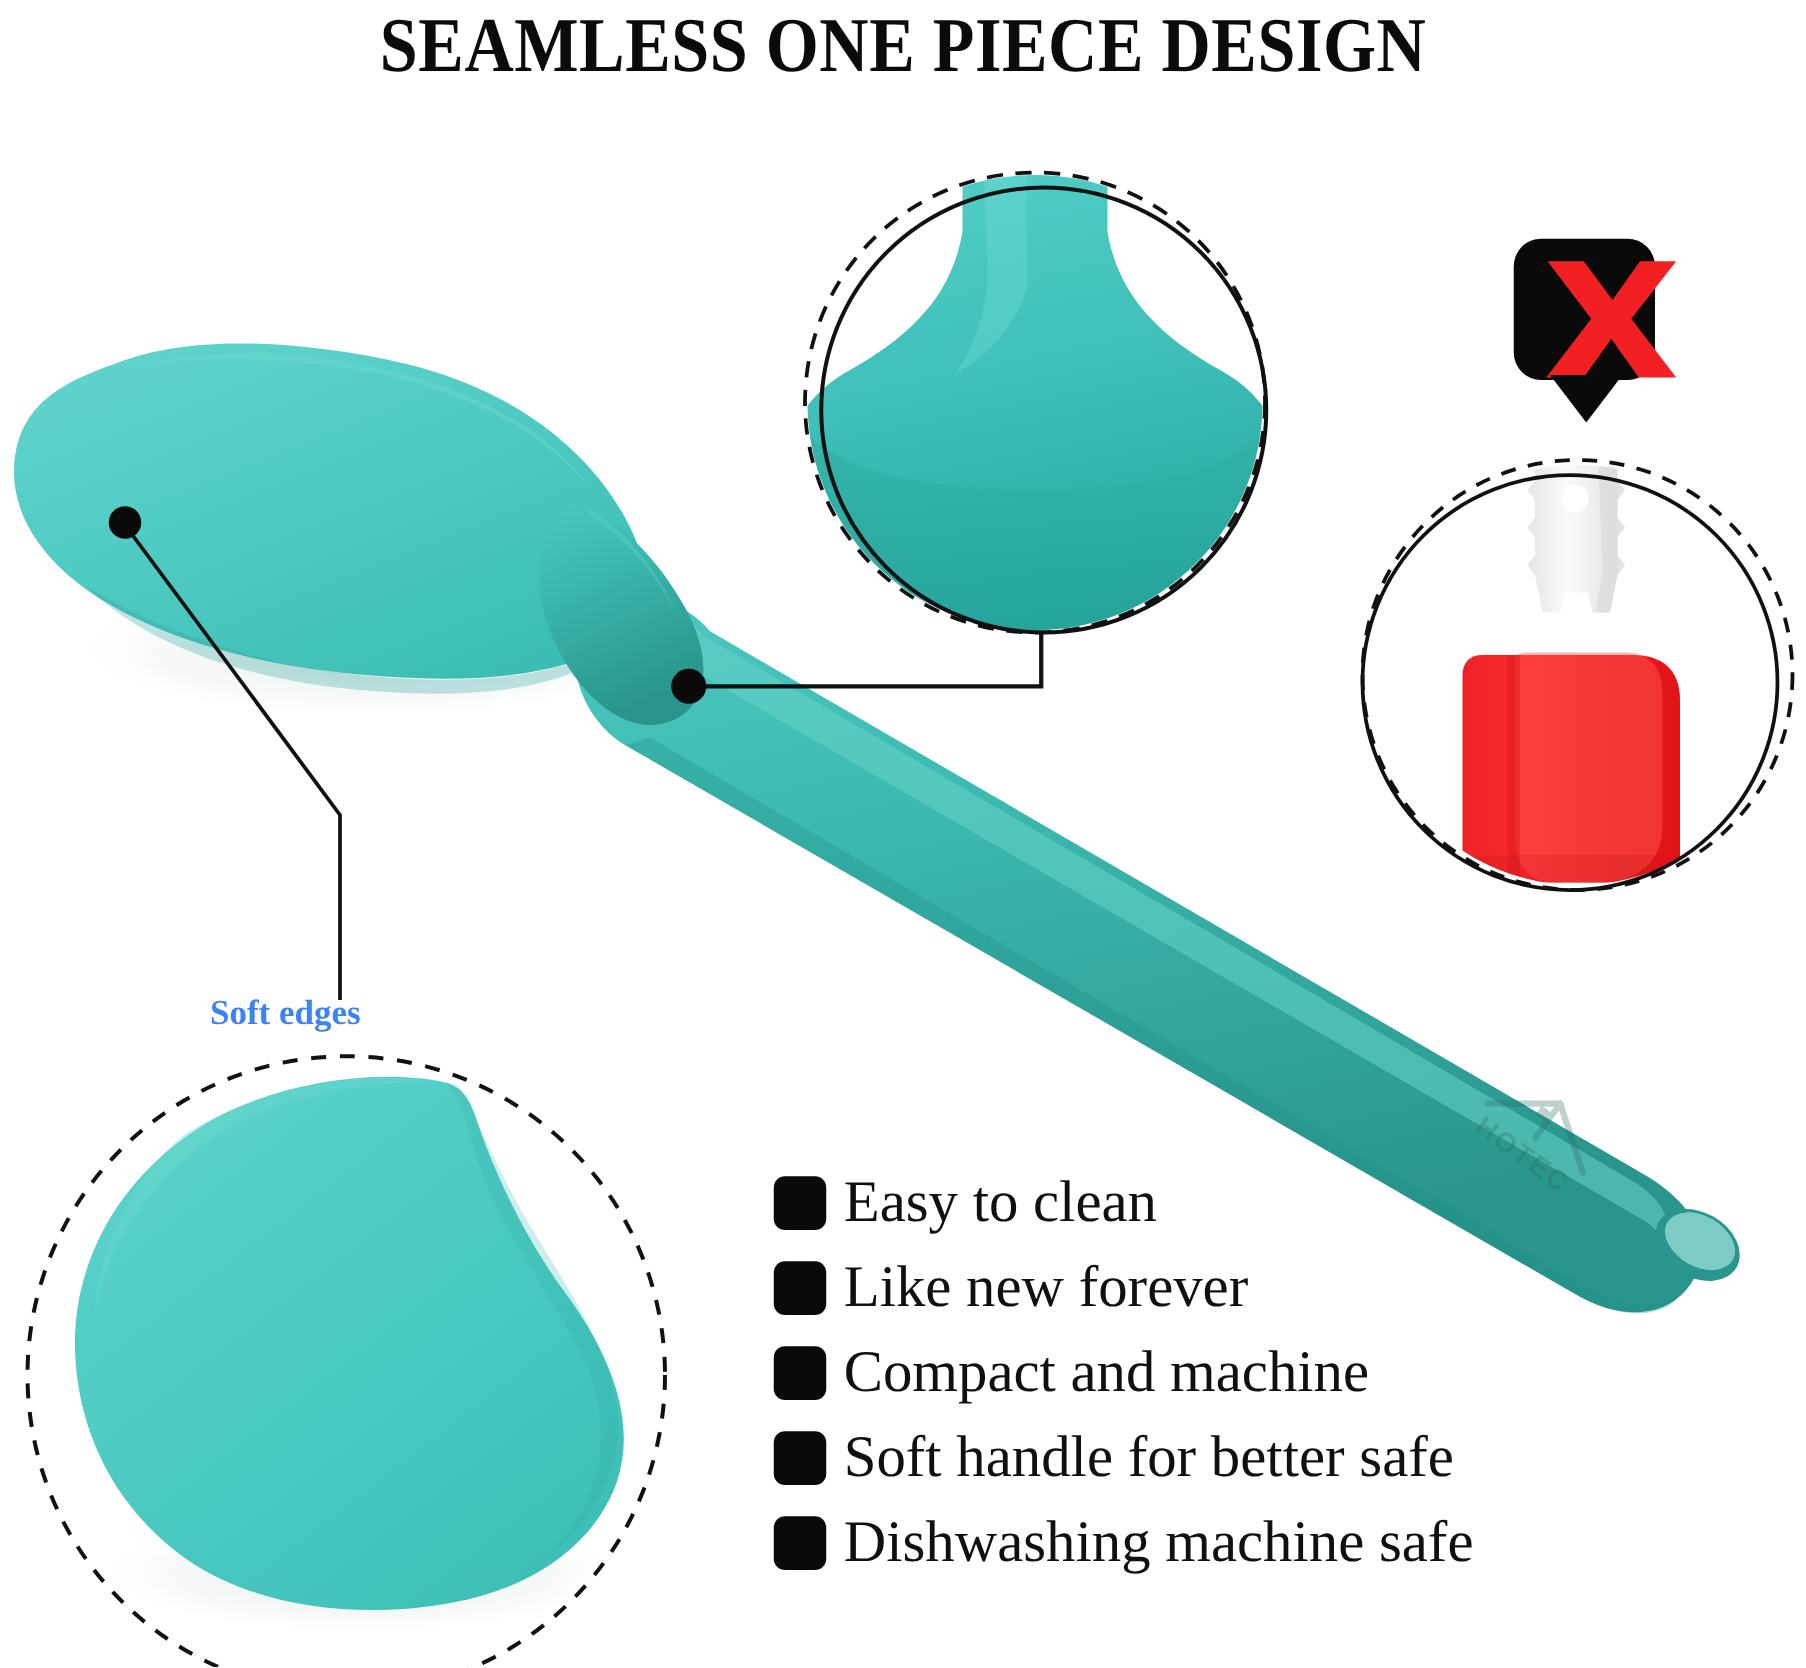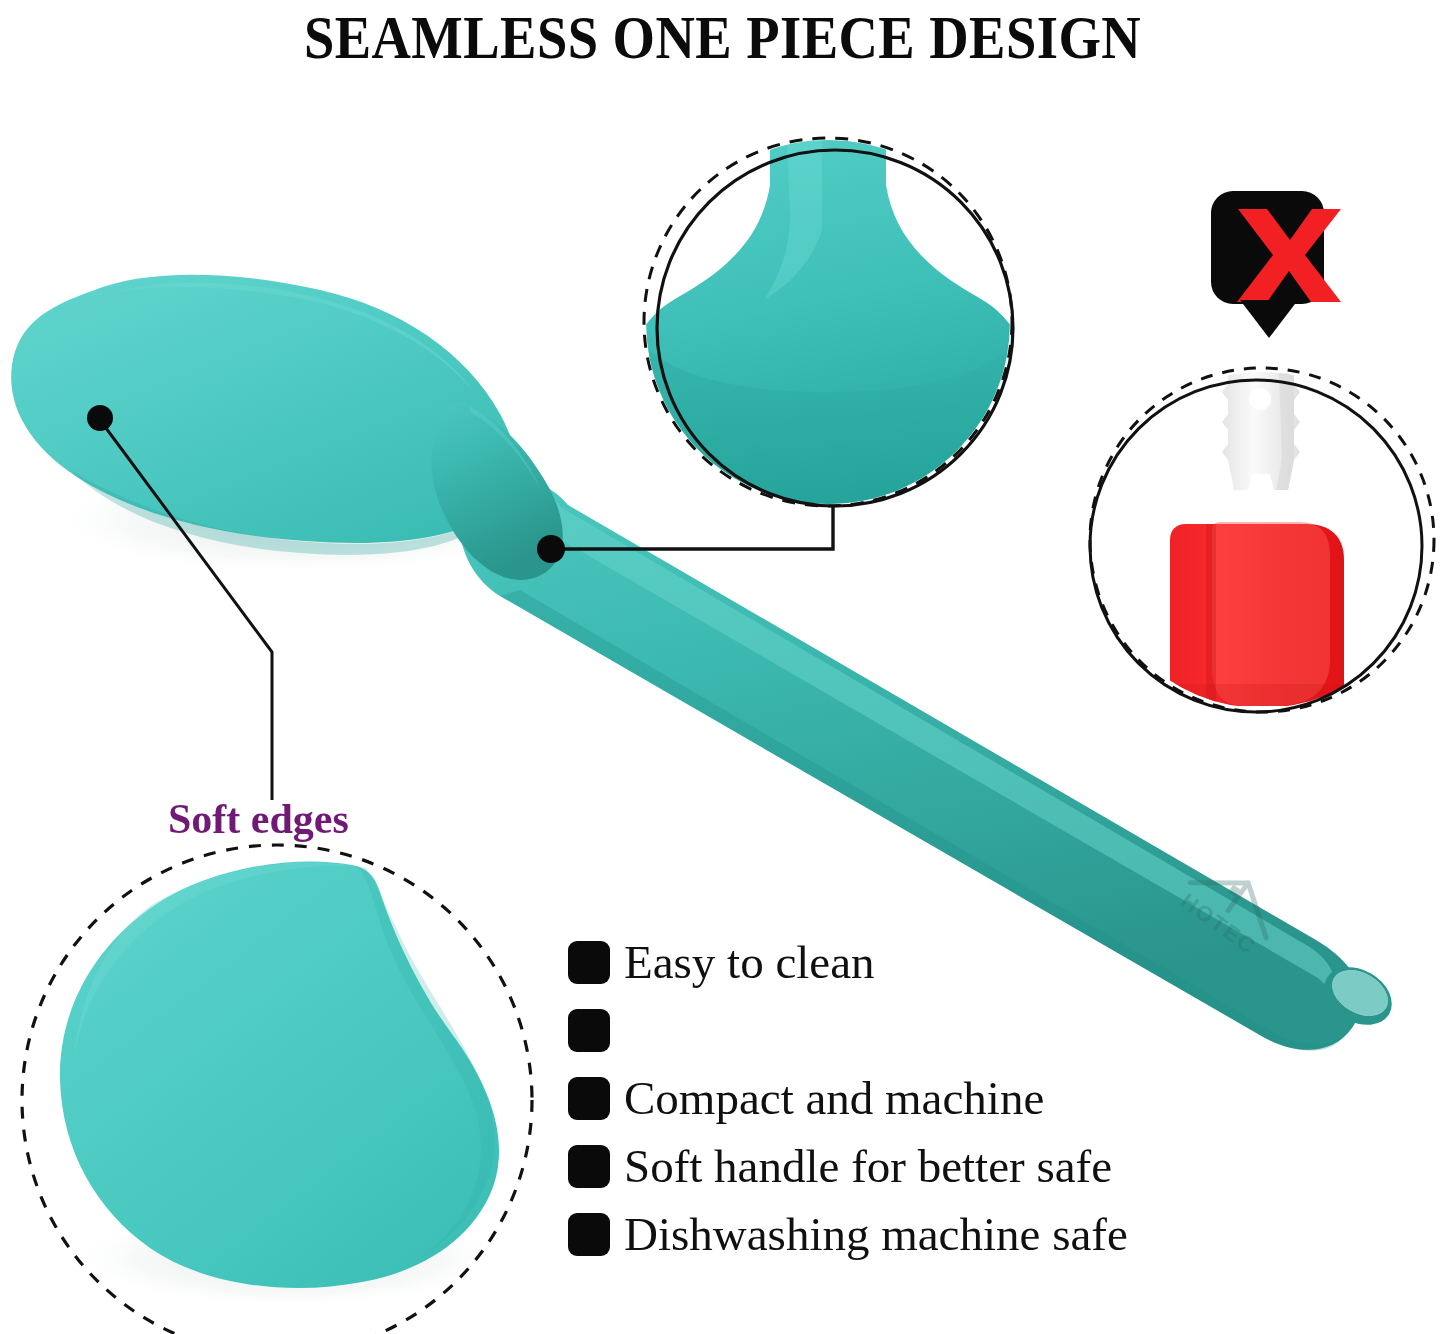--- a/index.html
+++ b/index.html
@@ -43,29 +43,29 @@
     height: 1334px;
   }
 
   
   #soft-edges-label {
     position: absolute;
     left: 168px;
     top: 795px;
     font-family: "Liberation Serif", "DejaVu Serif", serif;
     font-weight: bold;
-    font-size: 42px;
-    color: #701a75;
+    font-size: 28px;
+    color: #3b82f6;
     white-space: nowrap;
   }
 
   
   #feature-list {
     position: absolute;
-    left: 568px;
+    left: 619px;
     top: 928px;
     width: 800px;
   }
   .feature-row {
     display: flex;
     align-items: center;
     height: 68px;
   }
   .feature-bullet {
     width: 42px;
@@ -388,20 +388,21 @@
     <div class="logo-text">HOTEC</div>
   </div>
 
   <div id="feature-list">
     <div class="feature-row">
       <span class="feature-bullet"></span>
       <span class="feature-text">Easy to clean</span>
     </div>
     <div class="feature-row">
       <span class="feature-bullet"></span>
+      <span class="feature-text">Like new forever</span>
     </div>
     <div class="feature-row">
       <span class="feature-bullet"></span>
       <span class="feature-text">Compact and machine</span>
     </div>
     <div class="feature-row">
       <span class="feature-bullet"></span>
       <span class="feature-text">Soft handle for better safe</span>
     </div>
     <div class="feature-row">

